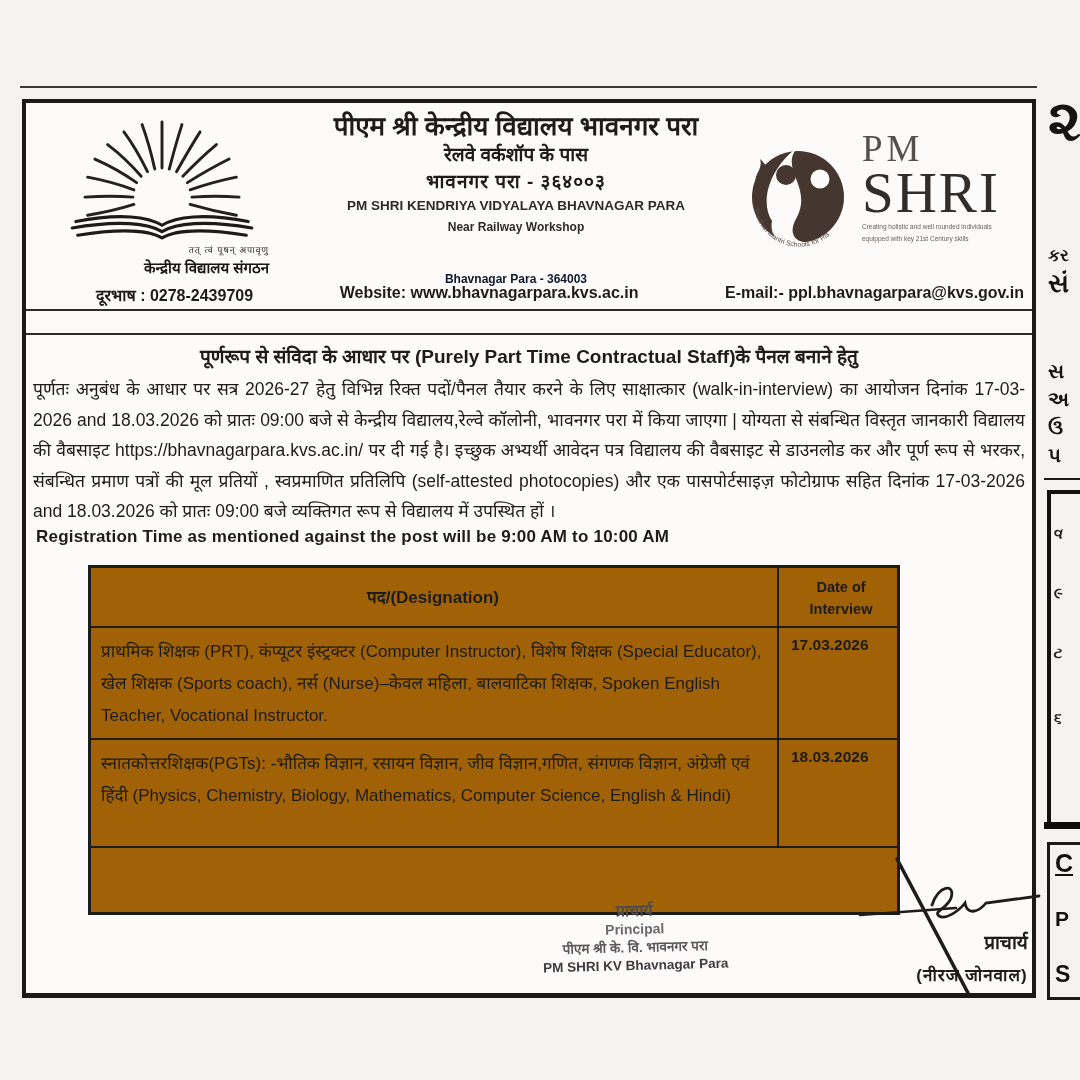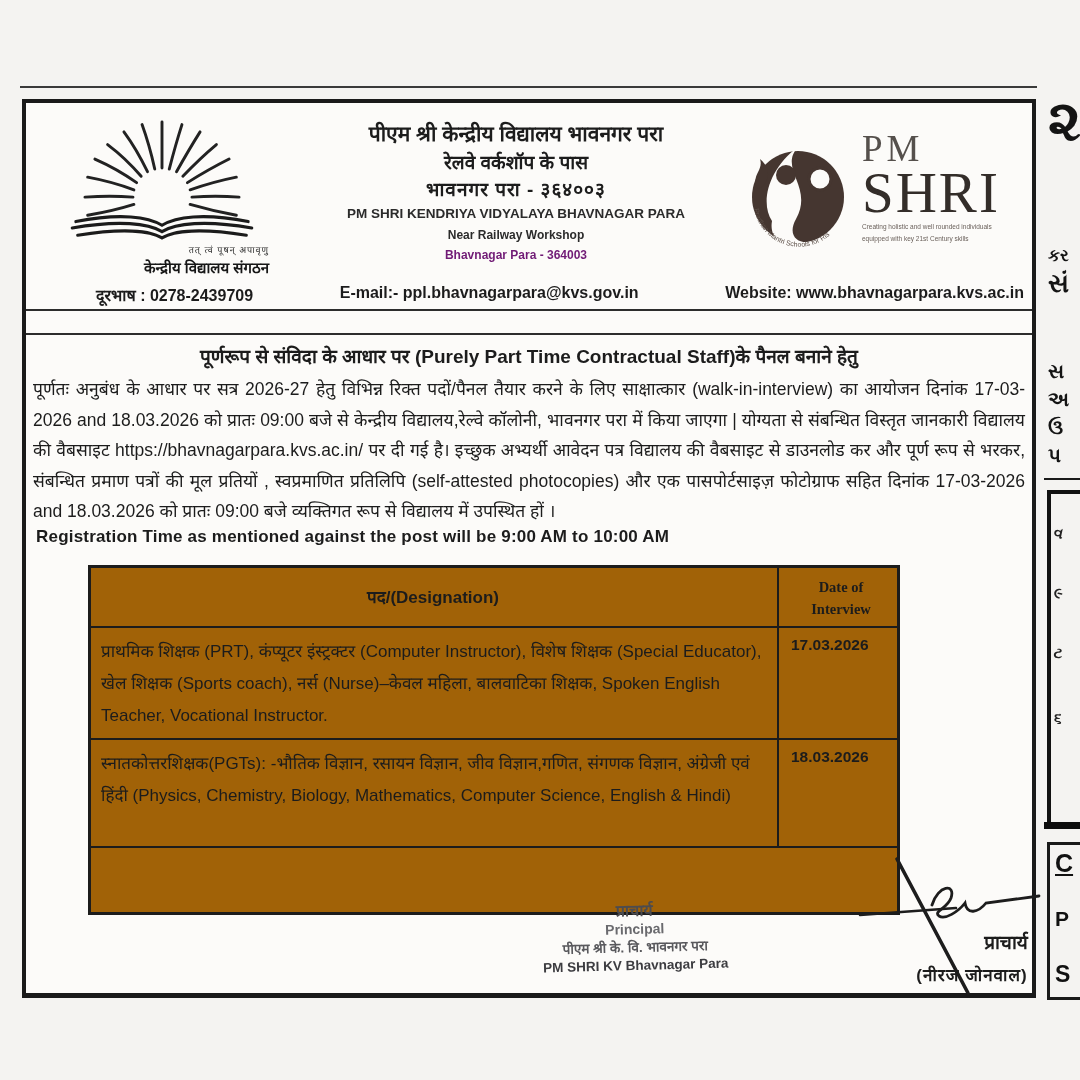--- a/index.html
+++ b/index.html
@@ -13,26 +13,26 @@
   .doc{
     position:absolute;left:22px;top:99px;width:1006px;height:890px;
     background:#fcfbf9;border:4px solid #1a1a1a;border-bottom-width:5px;
   }
   
   .kvs-logo{position:absolute;left:28px;top:8px;width:215px;height:168px;text-align:right;}
   .kvs-logo svg{display:block;margin:0 auto;}
   .kvs-motto{font-size:9px;color:#2a2a2a;letter-spacing:1px;margin-top:-4px;}
   .kvs-name{font-size:15px;font-weight:bold;color:#171717;margin-top:1px;}
   .head-center{position:absolute;left:240px;top:8px;width:500px;text-align:center;}
-  .hc1{font-size:21px;font-weight:bold;line-height:30px;margin-top:8px;}
+  .hc1{font-size:26px;font-weight:bold;line-height:30px;}
   .hc2{font-size:19px;font-weight:bold;line-height:27px;}
   .hc3{font-size:19px;font-weight:bold;line-height:27px;letter-spacing:1px;}
   .hc4{font-size:13.5px;font-weight:bold;line-height:22px;color:#2b2b2b;}
   .hc5{font-size:12px;font-weight:bold;line-height:20px;color:#2b2b2b;}
-  .hc6{font-size:12px;font-weight:bold;line-height:20px;color:#701a75;}
+  .hc6{font-size:12px;font-weight:bold;line-height:20px;color:#0f172a;margin-top:32px;}
   .pmshri{position:absolute;left:716px;top:28px;width:292px;height:140px;display:flex;}
   .pmshri-text{margin-left:8px;font-family:"Liberation Serif","DejaVu Serif",serif;color:#3a332f;}
   .pm-line{font-size:37px;line-height:36px;letter-spacing:4px;color:#55504c;}
   .shri-line{font-size:57px;line-height:52px;letter-spacing:2px;color:#332d29;}
   .pm-tag{font-size:6.5px;line-height:9px;color:#6a615b;margin-top:3px;font-family:"Liberation Sans",sans-serif;}
   .contact-row{position:absolute;left:70px;top:181px;width:928px;display:flex;justify-content:space-between;
     font-size:16px;font-weight:600;}
   .rule{position:absolute;left:0;width:100%;height:2px;background:#2d2d2d;}
   .rule1{top:206px;} .rule2{top:230px;}
   
@@ -42,21 +42,21 @@
   .reg-line{position:absolute;left:10px;top:424px;font-size:17px;font-weight:bold;letter-spacing:.2px;}
   
   .tbl{position:absolute;left:62px;top:462px;width:806px;border:3px solid #1c1c1c;background:#a16207;}
   .trow{display:flex;border-bottom:2px solid #1c1c1c;}
   .trow:last-child{border-bottom:none;}
   .tc{box-sizing:border-box;}
   .c1{flex:1;border-right:2px solid #1c1c1c;padding:8px 12px 6px 10px;font-size:17px;line-height:32px;font-weight:500;}
   .c2{width:118px;padding:8px 6px 6px 12px;font-size:15.5px;font-weight:600;}
   .thead{min-height:58px;}
   .thead .c1{display:flex;align-items:center;justify-content:center;font-weight:bold;font-size:17px;}
-  .thead .c2{display:flex;flex-direction:column;align-items:center;justify-content:center;font-weight:bold;font-size:14.5px;line-height:22px;font-family:Liberation Serif, serif;}
+  .thead .c2{display:flex;flex-direction:column;align-items:center;justify-content:center;font-weight:bold;font-size:14.5px;line-height:22px;}
   .rowA{min-height:100px;} .rowB{min-height:106px;} .rowC{min-height:64px;}
   
   .stamp{position:absolute;left:478px;top:798px;width:262px;text-align:center;transform:rotate(-1.5deg);}
   .st1{font-size:16px;font-weight:bold;color:#4c4c50;line-height:19px;}
   .st2{font-size:14px;font-weight:bold;color:#6a6a6e;line-height:18px;}
   .st3{font-size:13.5px;font-weight:bold;color:#59595d;line-height:19px;}
   .st4{font-size:13.5px;font-weight:bold;color:#3c3c40;line-height:18px;}
   .sig-svg{position:absolute;left:768px;top:738px;}
   .sig-title{position:absolute;left:928px;top:826px;width:104px;text-align:center;font-size:19px;font-weight:bold;}
   .sig-name{position:absolute;left:860px;top:860px;width:172px;text-align:center;font-size:17px;font-weight:bold;letter-spacing:1px;}
@@ -142,22 +142,22 @@
     <div class="pmshri-text">
       <div class="pm-line">PM</div>
       <div class="shri-line">SHRI</div>
       <div class="pm-tag">Creating holistic and well rounded individuals</div>
       <div class="pm-tag">equipped with key 21st Century skills</div>
     </div>
   </div>
 
   <div class="contact-row">
     <span>दूरभाष : 0278-2439709</span>
+    <span>Website: www.bhavnagarpara.kvs.ac.in</span>
     <span>E-mail:- ppl.bhavnagarpara@kvs.gov.in</span>
-    <span>Website: www.bhavnagarpara.kvs.ac.in</span>
   </div>
   <div class="rule rule1"></div>
   <div class="rule rule2"></div>
 
   <div class="title">पूर्णरूप से संविदा के आधार पर (Purely Part Time Contractual Staff)के पैनल बनाने हेतु</div>
   <div class="body-text">पूर्णतः अनुबंध के आधार पर सत्र 2026-27 हेतु विभिन्न रिक्त पदों/पैनल तैयार करने के लिए साक्षात्कार (walk-in-interview) का आयोजन दिनांक 17-03-2026 and 18.03.2026 को प्रातः 09:00 बजे से केन्द्रीय विद्यालय,रेल्वे कॉलोनी, भावनगर परा में किया जाएगा | योग्यता से संबन्धित विस्तृत जानकारी विद्यालय की वैबसाइट https://bhavnagarpara.kvs.ac.in/  पर दी गई है। इच्छुक अभ्यर्थी आवेदन पत्र विद्यालय की वैबसाइट से डाउनलोड कर और पूर्ण रूप से भरकर, संबन्धित प्रमाण पत्रों की मूल प्रतियों , स्वप्रमाणित प्रतिलिपि (self-attested photocopies) और एक पासपोर्टसाइज़ फोटोग्राफ सहित दिनांक 17-03-2026 and 18.03.2026 को प्रातः 09:00 बजे व्यक्तिगत रूप से विद्यालय में उपस्थित हों ।</div>
   <div class="reg-line">Registration Time as mentioned against the post will be 9:00 AM to 10:00 AM</div>
 
   <div class="tbl">
     <div class="trow thead">

